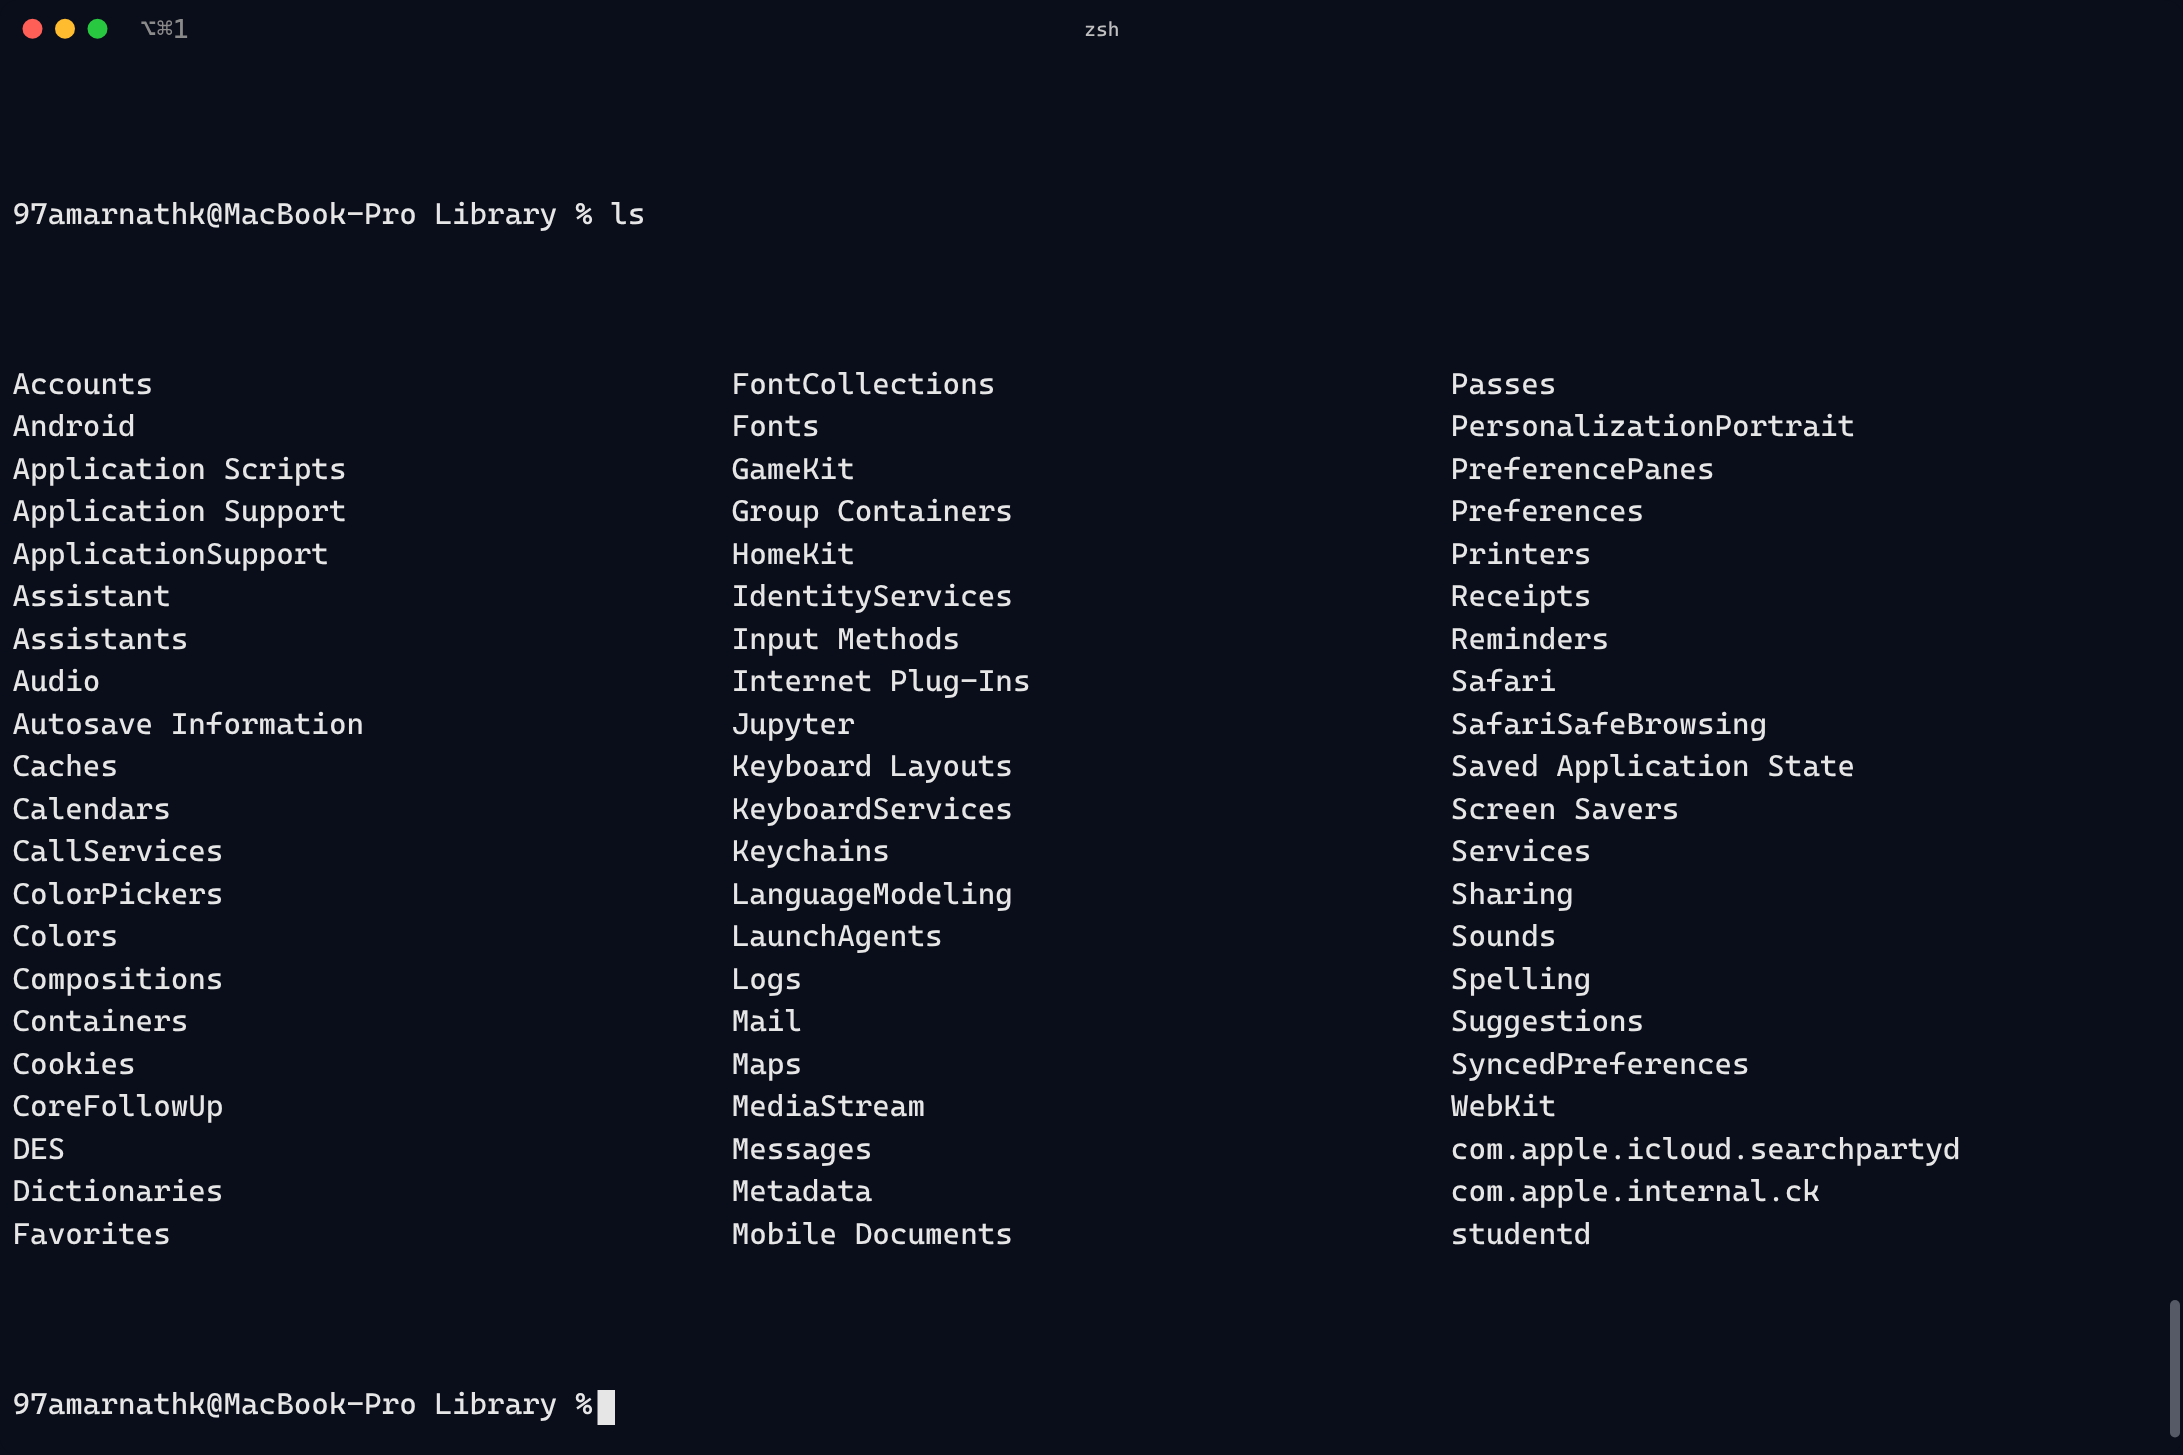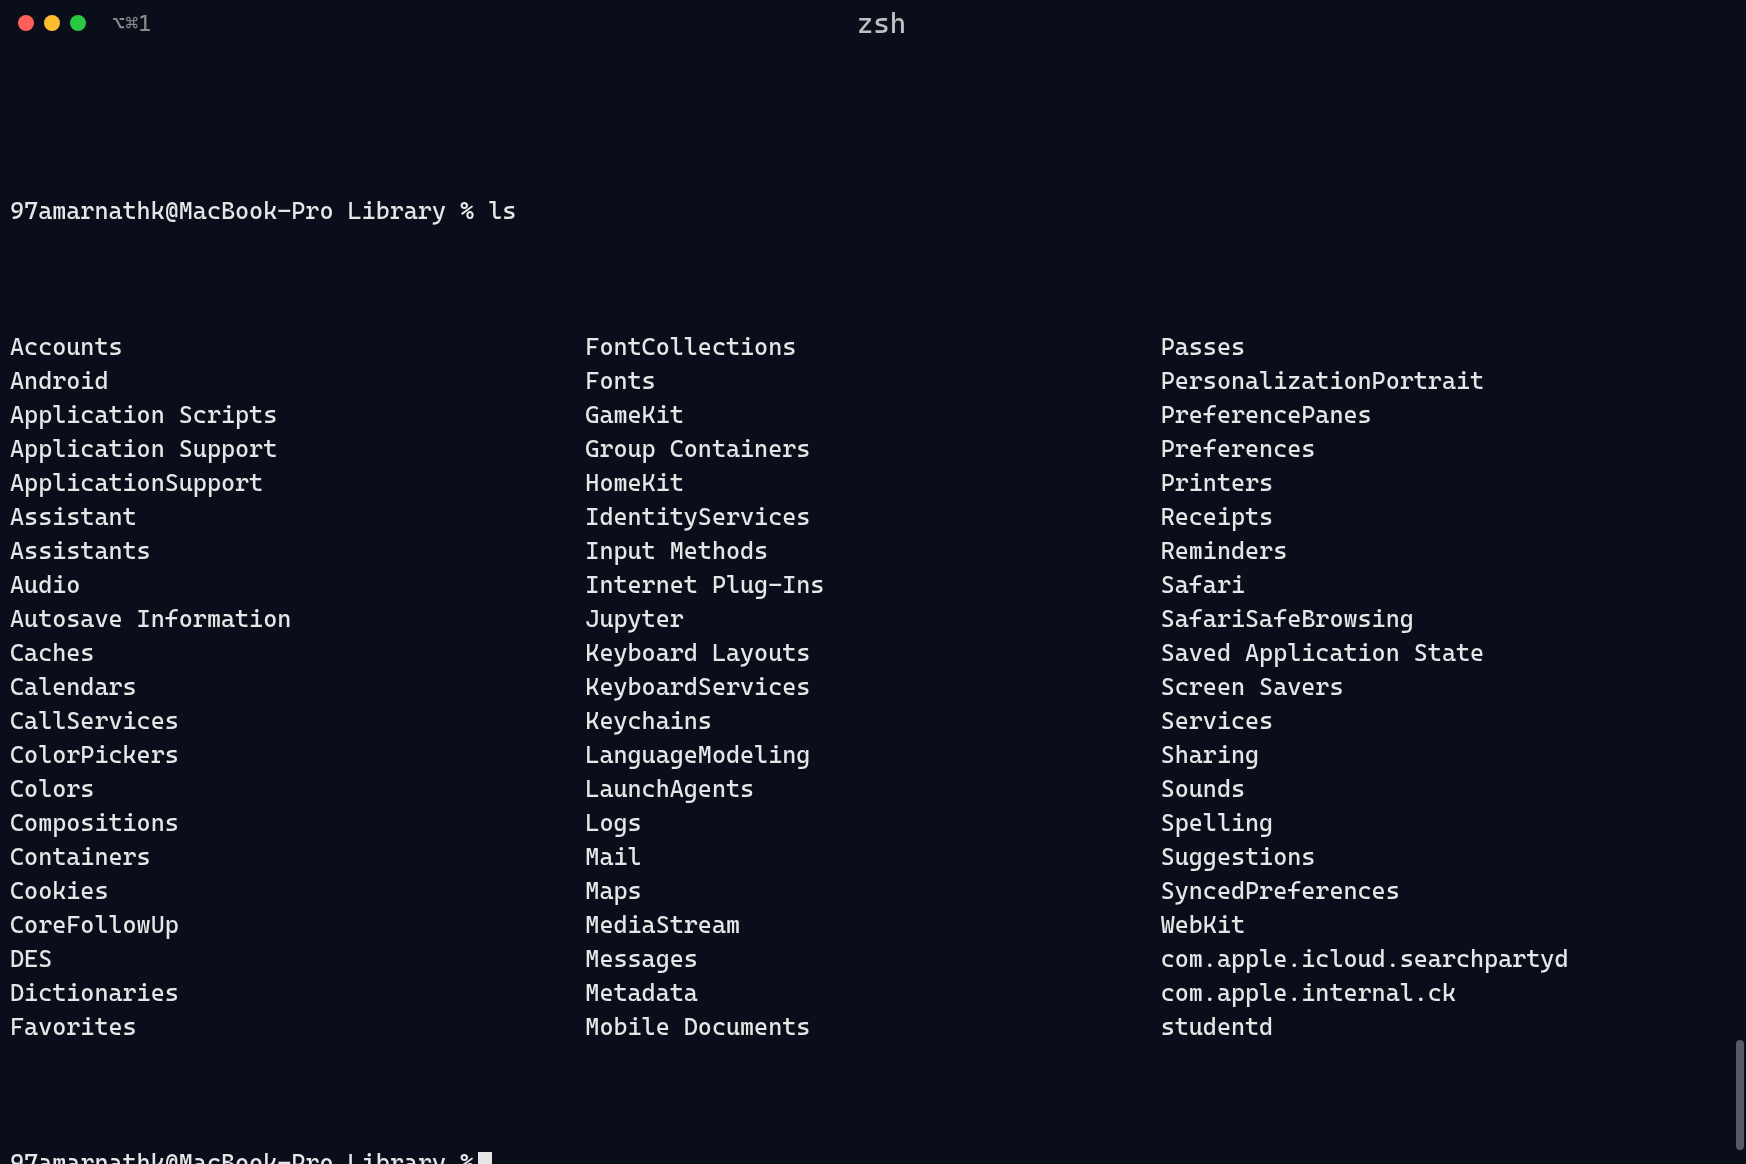--- a/index.html
+++ b/index.html
@@ -35,36 +35,36 @@
     margin-left: 26px;
     color: #8a8a8a;
     font-size: 22px;
     font-weight: 400;
   }
   .title-center {
     position: absolute;
     left: 17px; right: 0;
     text-align: center;
     color: #bfbfbf;
-    font-size: 28px;
+    font-size: 16px;
     pointer-events: none;
   }
 
   .terminal-body {
     padding: 6px 10px 10px 10px;
     color: #e6e6e6;
     font-size: 24px;
     line-height: 34px;
     white-space: pre;
     font-weight: 500;
   }
 
   .prompt-line { display: flex; align-items: flex-end; }
   .prompt-text { color: #e6e6e6; }
-  .command     { margin-left: 1ch; margin-top: 40px; }
+  .command     { margin-left: 1ch; }
 
   .ls-grid {
     display: grid;
     grid-template-columns: repeat(3, 1fr);
     column-gap: 0;
   }
   .ls-col { display: flex; flex-direction: column; }
   .ls-item { white-space: pre; }
 
   .cursor-block {

